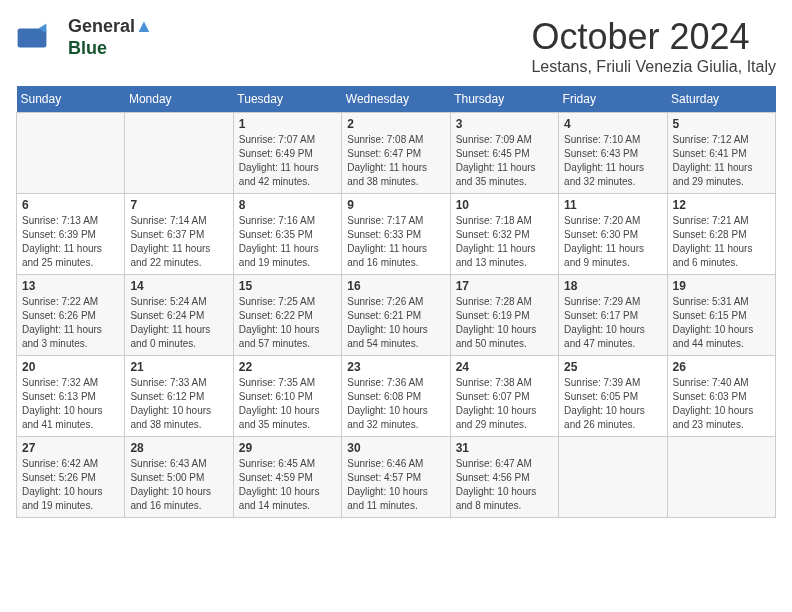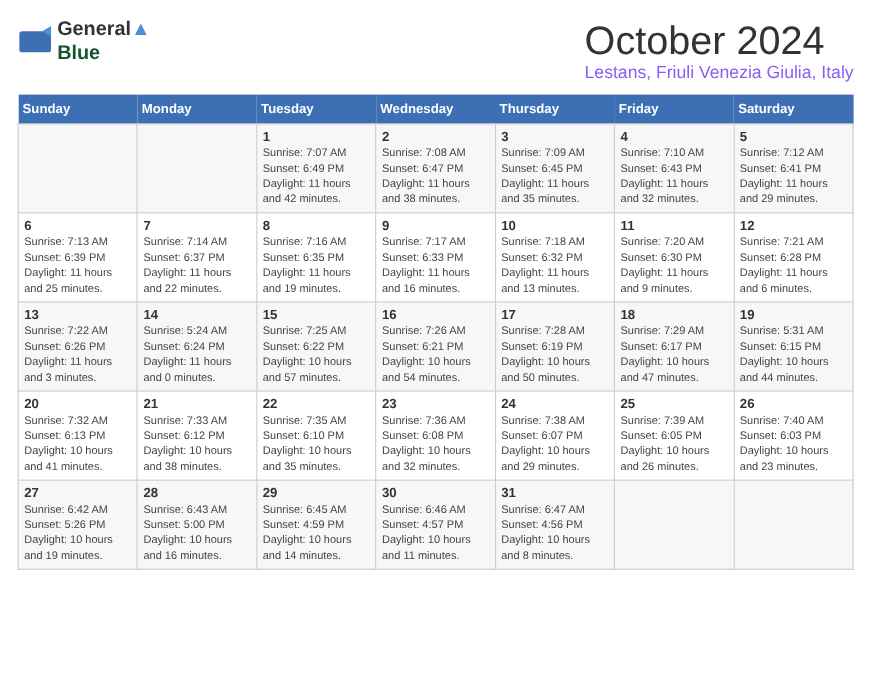--- a/index.html
+++ b/index.html
@@ -12,20 +12,21 @@
     }
     .header {
       display: flex;
       justify-content: space-between;
       align-items: flex-start;
       margin-bottom: 10px;
     }
     .logo {
       display: flex;
       align-items: center;
+      gap: 16px;
     }
     .logo-text {
       font-size: 18px;
       font-weight: bold;
       color: #333;
       line-height: 1.2;
     }
     .logo-text span {
       color: #4a90d9;
     }
@@ -36,34 +37,34 @@
     }
     .title-area {
     }
     .month-title {
       font-size: 36px;
       color: #333;
       font-weight: normal;
     }
     .location-title {
       font-size: 16px;
-      color: #8b5cf6;
+      color: #404040;
     }
     table {
       width: 100%;
       border-collapse: collapse;
       font-size: 11px;
     }
     thead tr th {
       background-color: #3d6fb5;
       color: #fff;
       padding: 6px 4px;
       text-align: left;
       font-size: 12px;
-      font-weight: bold;
+      font-weight: normal;
     }
     tbody tr td {
       border: 1px solid #ccc;
       vertical-align: top;
       padding: 4px 5px;
       height: 72px;
       width: 14.28%;
       color: #333;
     }
     tbody tr:nth-child(odd) td {

